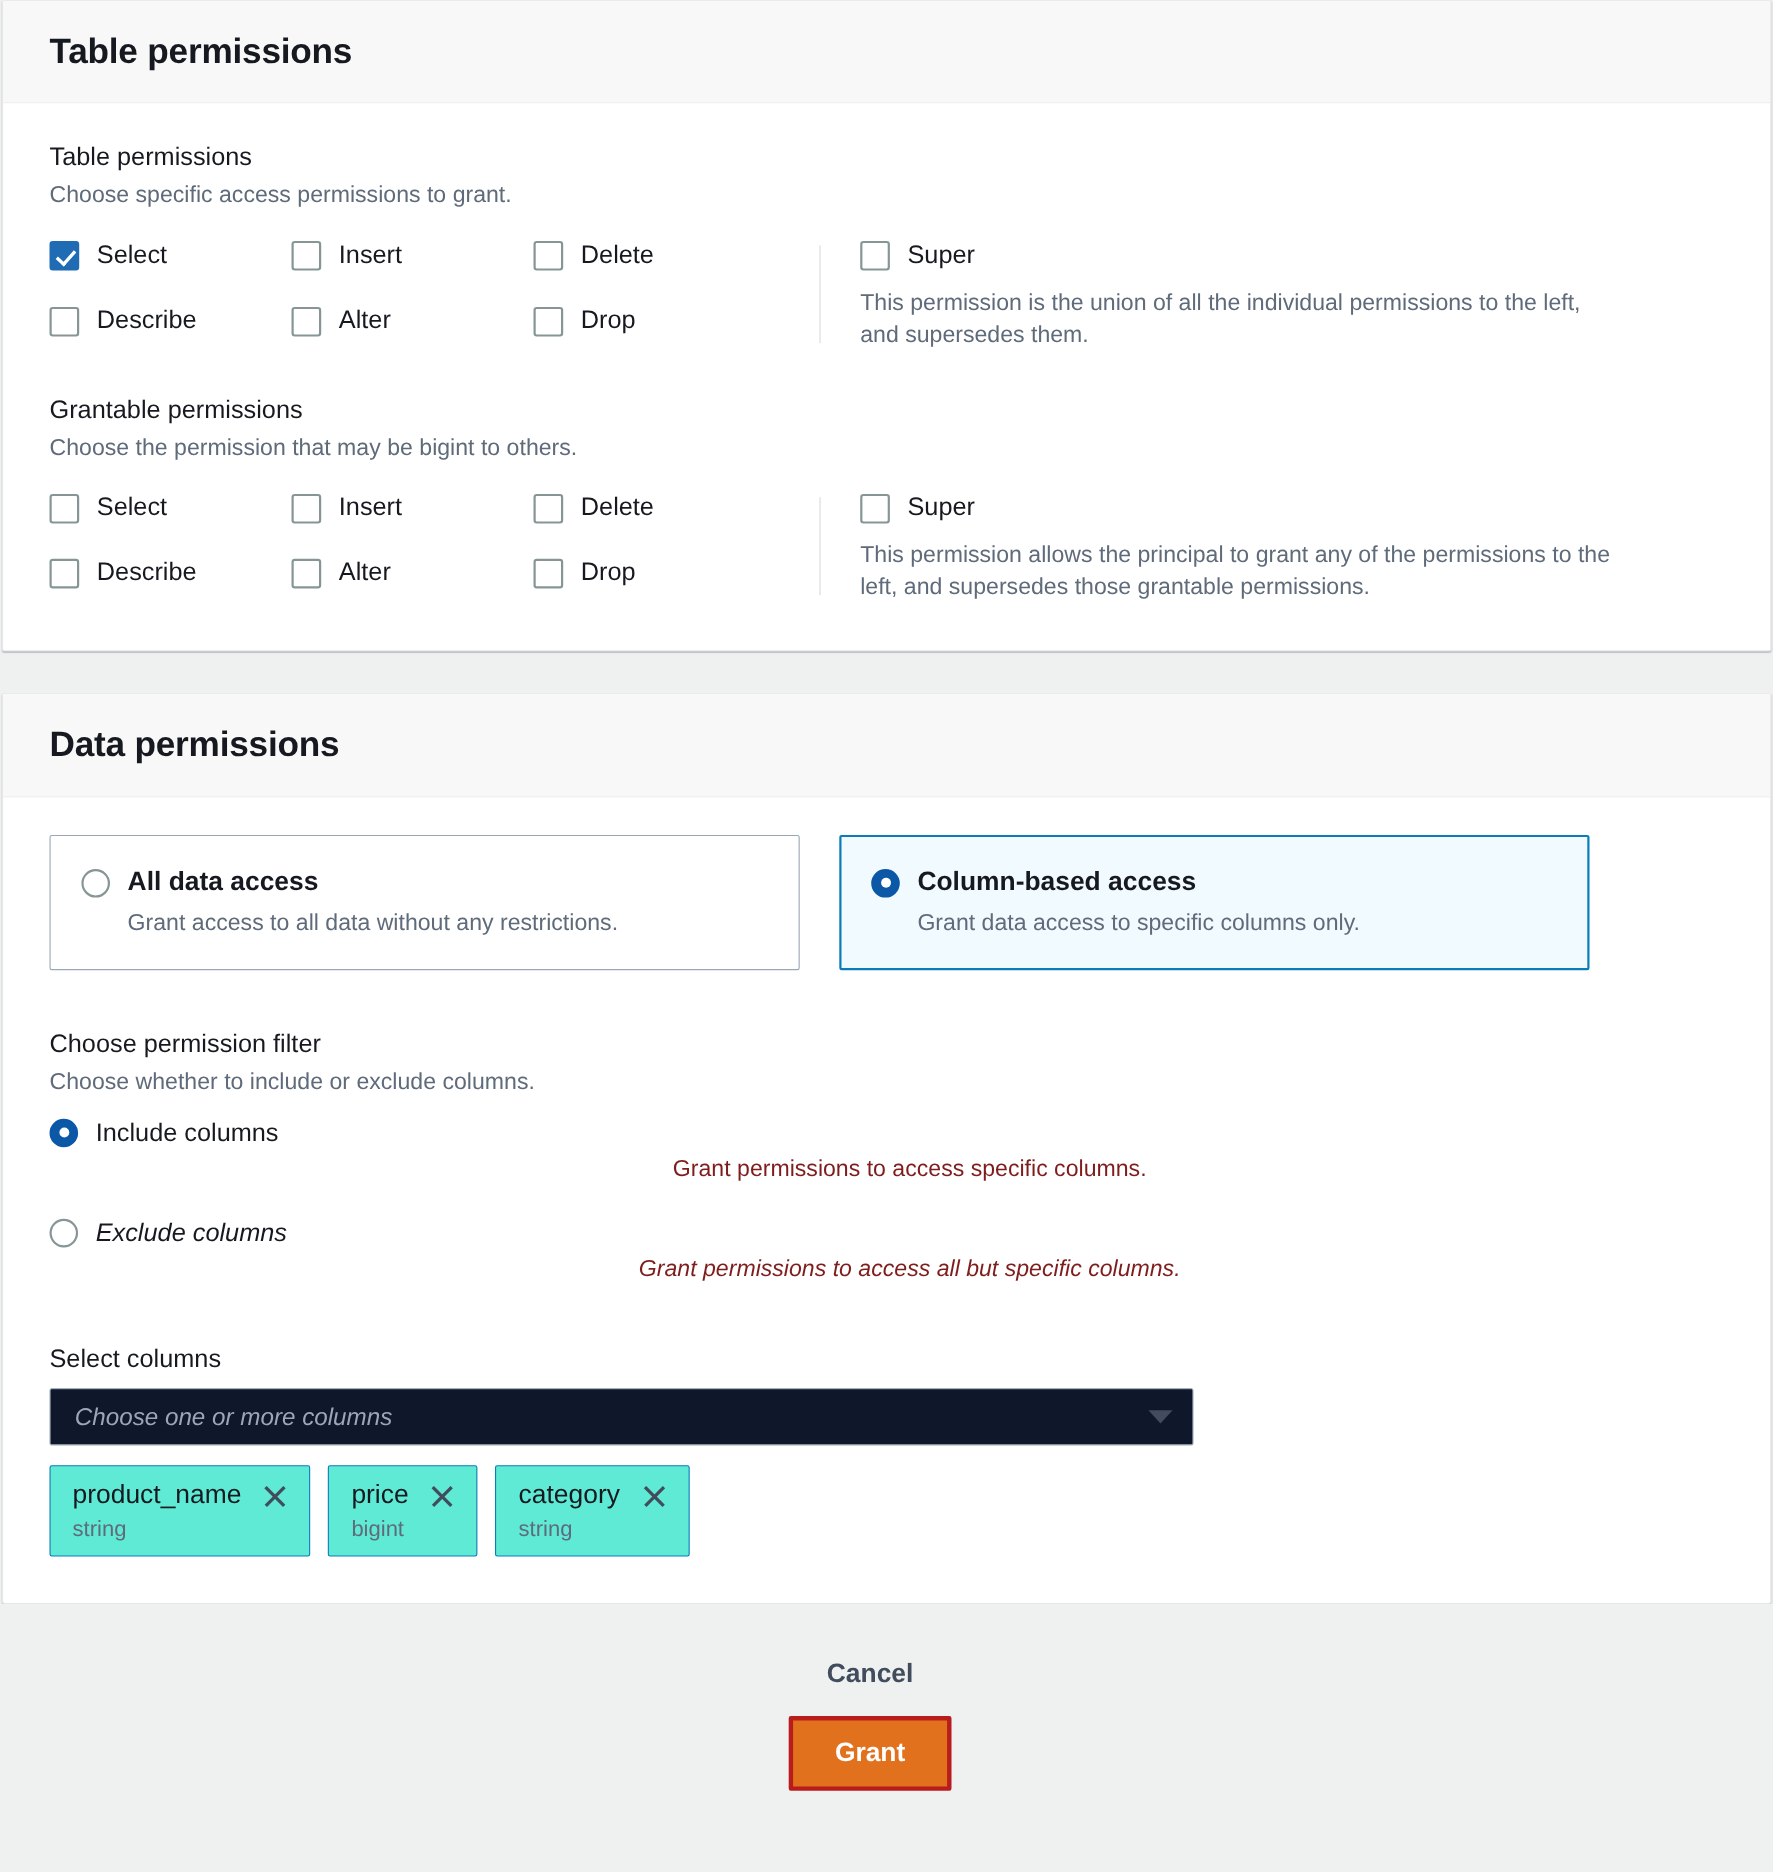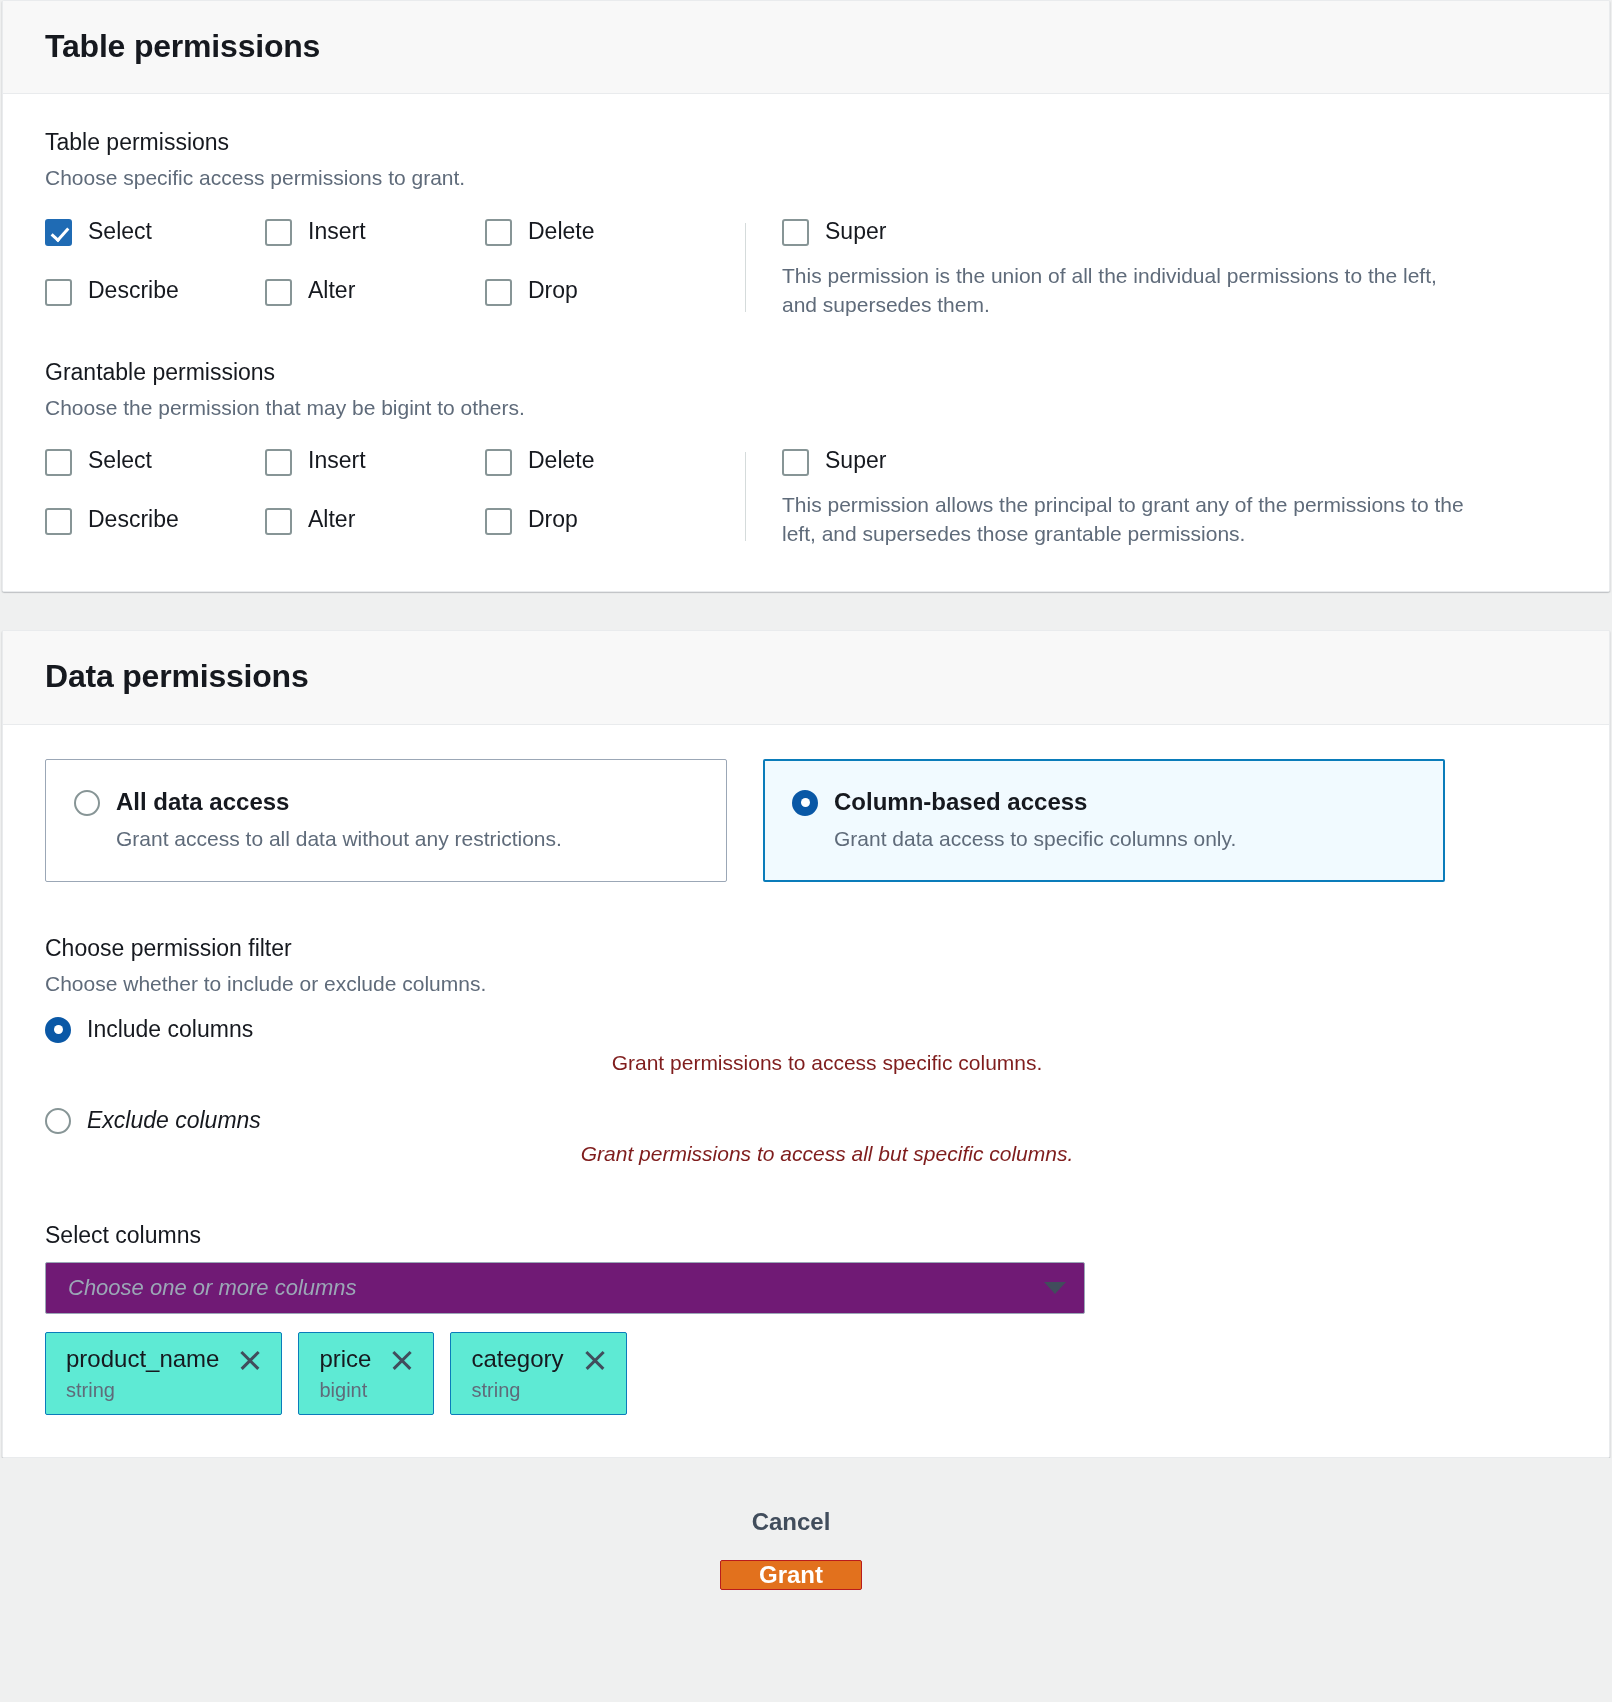--- a/index.html
+++ b/index.html
@@ -228,21 +228,21 @@
     font-size: 23px;
     color: #16191f;
     margin: 52px 0 12px 0;
     line-height: 1.3;
   }
   .sc-select {
     width: 1040px;
     height: 52px;
     border: 1px solid #9ba7b6;
     border-radius: 2px;
-    background: #701a75;
+    background: #0f172a;
     display: flex;
     align-items: center;
     justify-content: space-between;
     padding: 0 18px 0 22px;
   }
   .sc-placeholder {
     font-size: 22px;
     font-style: italic;
     color: #9ba7b6;
     line-height: 1;
@@ -320,23 +320,23 @@
     border: none;
     padding: 14px 26px;
     cursor: pointer;
     font-family: inherit;
   }
   .btn-primary {
     font-size: 24px;
     font-weight: 700;
     color: #ffffff;
     background: #e2711d;
-    border: 1px solid #b91c1c;
+    border: 4px solid #b91c1c;
     border-radius: 2px;
-    padding: 0 38px;
+    padding: 16px 38px;
     cursor: pointer;
     font-family: inherit;
   }
 </style>
 </head>
 <body>
 
 <div class="page">
 
   <div class="card">

